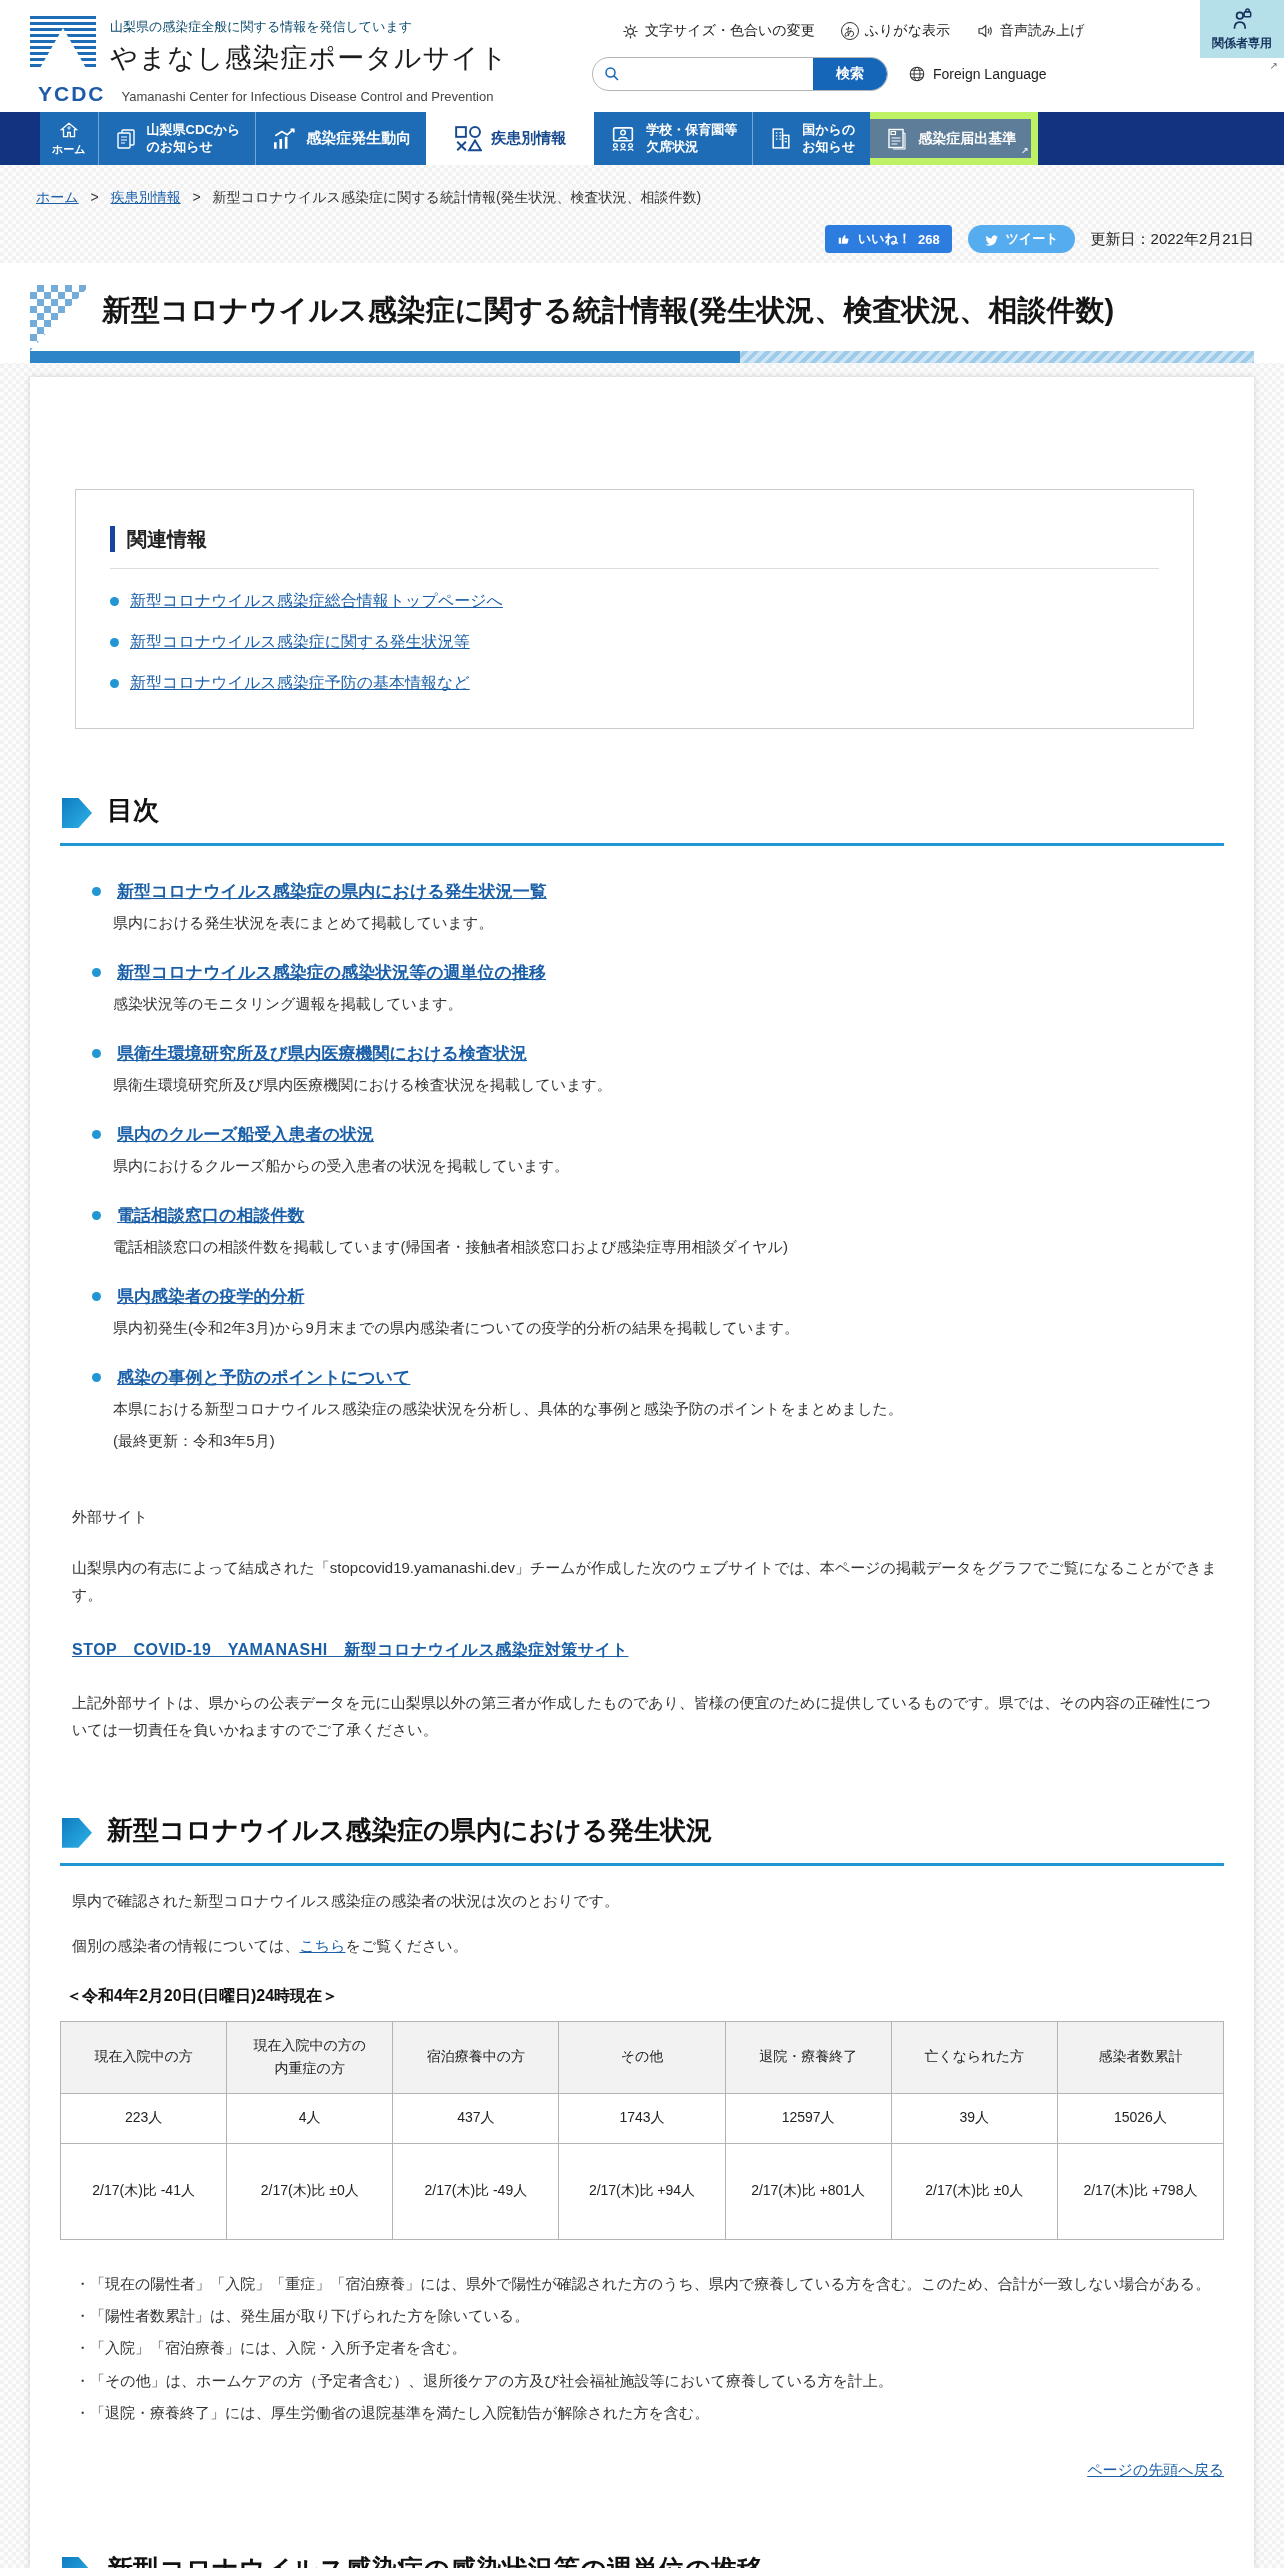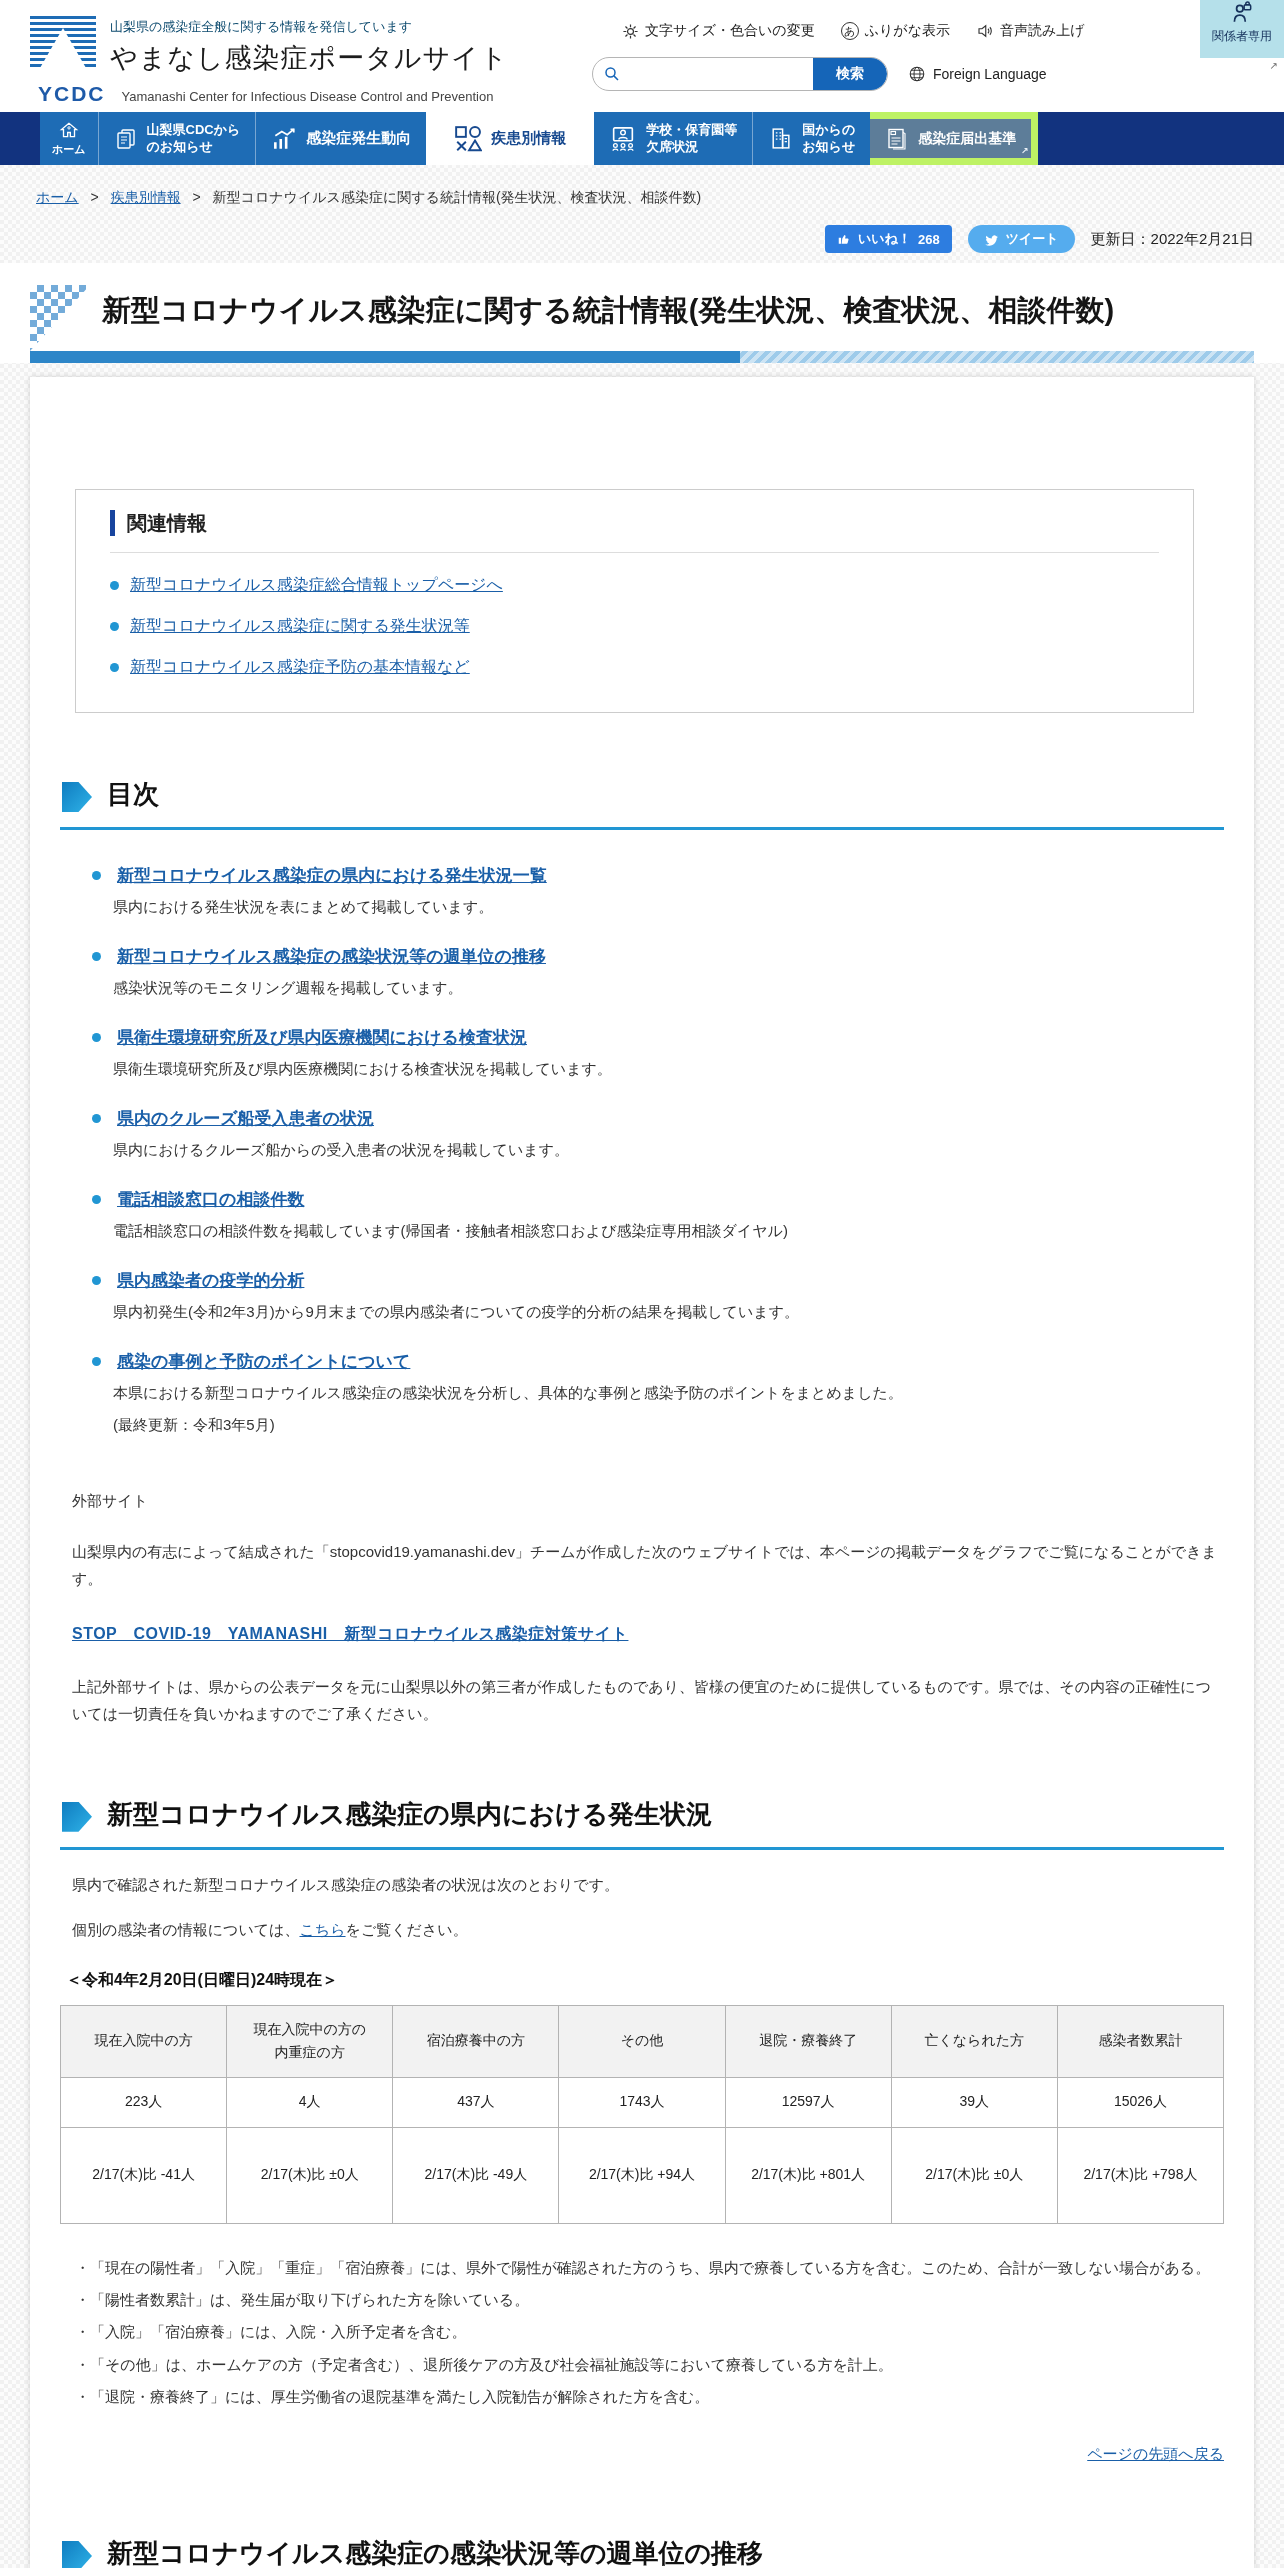--- a/index.html
+++ b/index.html
@@ -26,21 +26,21 @@
   .subtitle-en{font-size:13px;color:#444}
   .tools-row{position:absolute;left:622px;top:22px;display:flex;gap:26px;align-items:center;font-size:14px;color:#222}
   .tool{display:flex;align-items:center;gap:6px}
   .a-circle{width:18px;height:18px;border:1.4px solid #333;border-radius:50%;font-size:11px;display:flex;align-items:center;justify-content:center;flex:none}
   .search-row{position:absolute;left:592px;top:57px;display:flex;align-items:center;gap:20px}
   .search-box{display:flex;align-items:center;border:1px solid #b5b5b5;border-radius:18px;overflow:hidden;background:#fff;height:34px}
   .search-box svg{margin:0 4px 0 10px}
   .search-input{border:none;outline:none;width:188px;height:30px;font-size:14px;font-family:inherit}
   .search-btn{height:34px;width:74px;background:#1565b8;color:#fff;border:none;font-size:14px;font-weight:bold;border-radius:0 17px 17px 0;cursor:pointer;font-family:inherit}
   .foreign{display:flex;align-items:center;gap:7px;font-size:14px;color:#222}
-  .members-box{position:absolute;right:0;top:0;width:84px;height:58px;background:#b5e0ea;display:flex;flex-direction:column;align-items:center;justify-content:flex-start;gap:2px;font-size:12px;font-weight:normal;color:#16325c}
+  .members-box{position:absolute;right:0;top:0;width:84px;height:58px;background:#b5e0ea;display:flex;flex-direction:column;align-items:center;justify-content:center;gap:2px;font-size:12px;font-weight:bold;color:#16325c}
   .members-ext{position:absolute;right:6px;top:60px;font-size:10px;color:#666}
 
   
   .global-nav{display:flex;height:53px;background:#1e6cb5;align-items:stretch}
   .nav-edge-l{width:40px;background:#12337f;flex:none}
   .nav-edge-r{flex:1;background:#12337f}
   .nav-item{display:flex;align-items:center;gap:9px;padding:0 15px;color:#fff;font-size:14px;font-weight:bold;border-left:1px solid rgba(255,255,255,.4);cursor:pointer}
   .nav-item.no-sep{border-left:none}
   .nav-home{flex-direction:column;justify-content:center;gap:2px;font-size:11px;padding:0 12px}
   .nav-two{line-height:1.3;font-size:13px}
@@ -63,21 +63,21 @@
     background:repeating-conic-gradient(#73abd9 0% 25%,#ffffff 0% 50%);background-size:14px 14px;
     clip-path:polygon(0 0,100% 0,0 100%)}
   h1.page-title{margin-left:72px;font-size:29px;font-weight:bold;color:#151515;line-height:1.45;max-width:1120px}
   .title-bar{margin-top:20px;height:12px;
     background-image:linear-gradient(90deg,#2e86c8 0,#2e86c8 58%,rgba(0,0,0,0) 58%),
                      repeating-linear-gradient(135deg,#9ecbea 0 4px,#cde4f4 4px 8px)}
 
   
   .content-card{margin:14px 30px 0;background:#fff;box-shadow:0 0 6px rgba(0,0,0,.16);padding:112px 30px 120px}
 
-  .related-box{border:1px solid #ccc;margin:0 30px 0 15px;padding:20px 34px 34px}
+  .related-box{border:1px solid #ccc;margin:0 30px 0 15px;padding:36px 34px 34px}
   .box-heading{font-size:20px;font-weight:bold;color:#222;border-left:5px solid #17449e;padding-left:12px;line-height:1.3}
   .box-hr{border:none;border-top:1px solid #ddd;margin:16px 0 22px}
   .link-row{display:flex;align-items:center;gap:11px;margin-top:20px;font-size:16px}
   .bullet{width:9px;height:9px;border-radius:50%;background:#2196d3;flex:none}
   .blue-link{color:#1a5fa8;text-decoration:underline}
 
   .section{margin-top:64px}
   .section-head{display:flex;align-items:flex-end;gap:15px;margin-left:2px}
   .arrow-icon{width:30px;height:30px;flex:none;background:linear-gradient(135deg,#0f7cc0,#2fb3e8);
     clip-path:polygon(0 0,55% 0,100% 50%,55% 100%,0 100%)}

